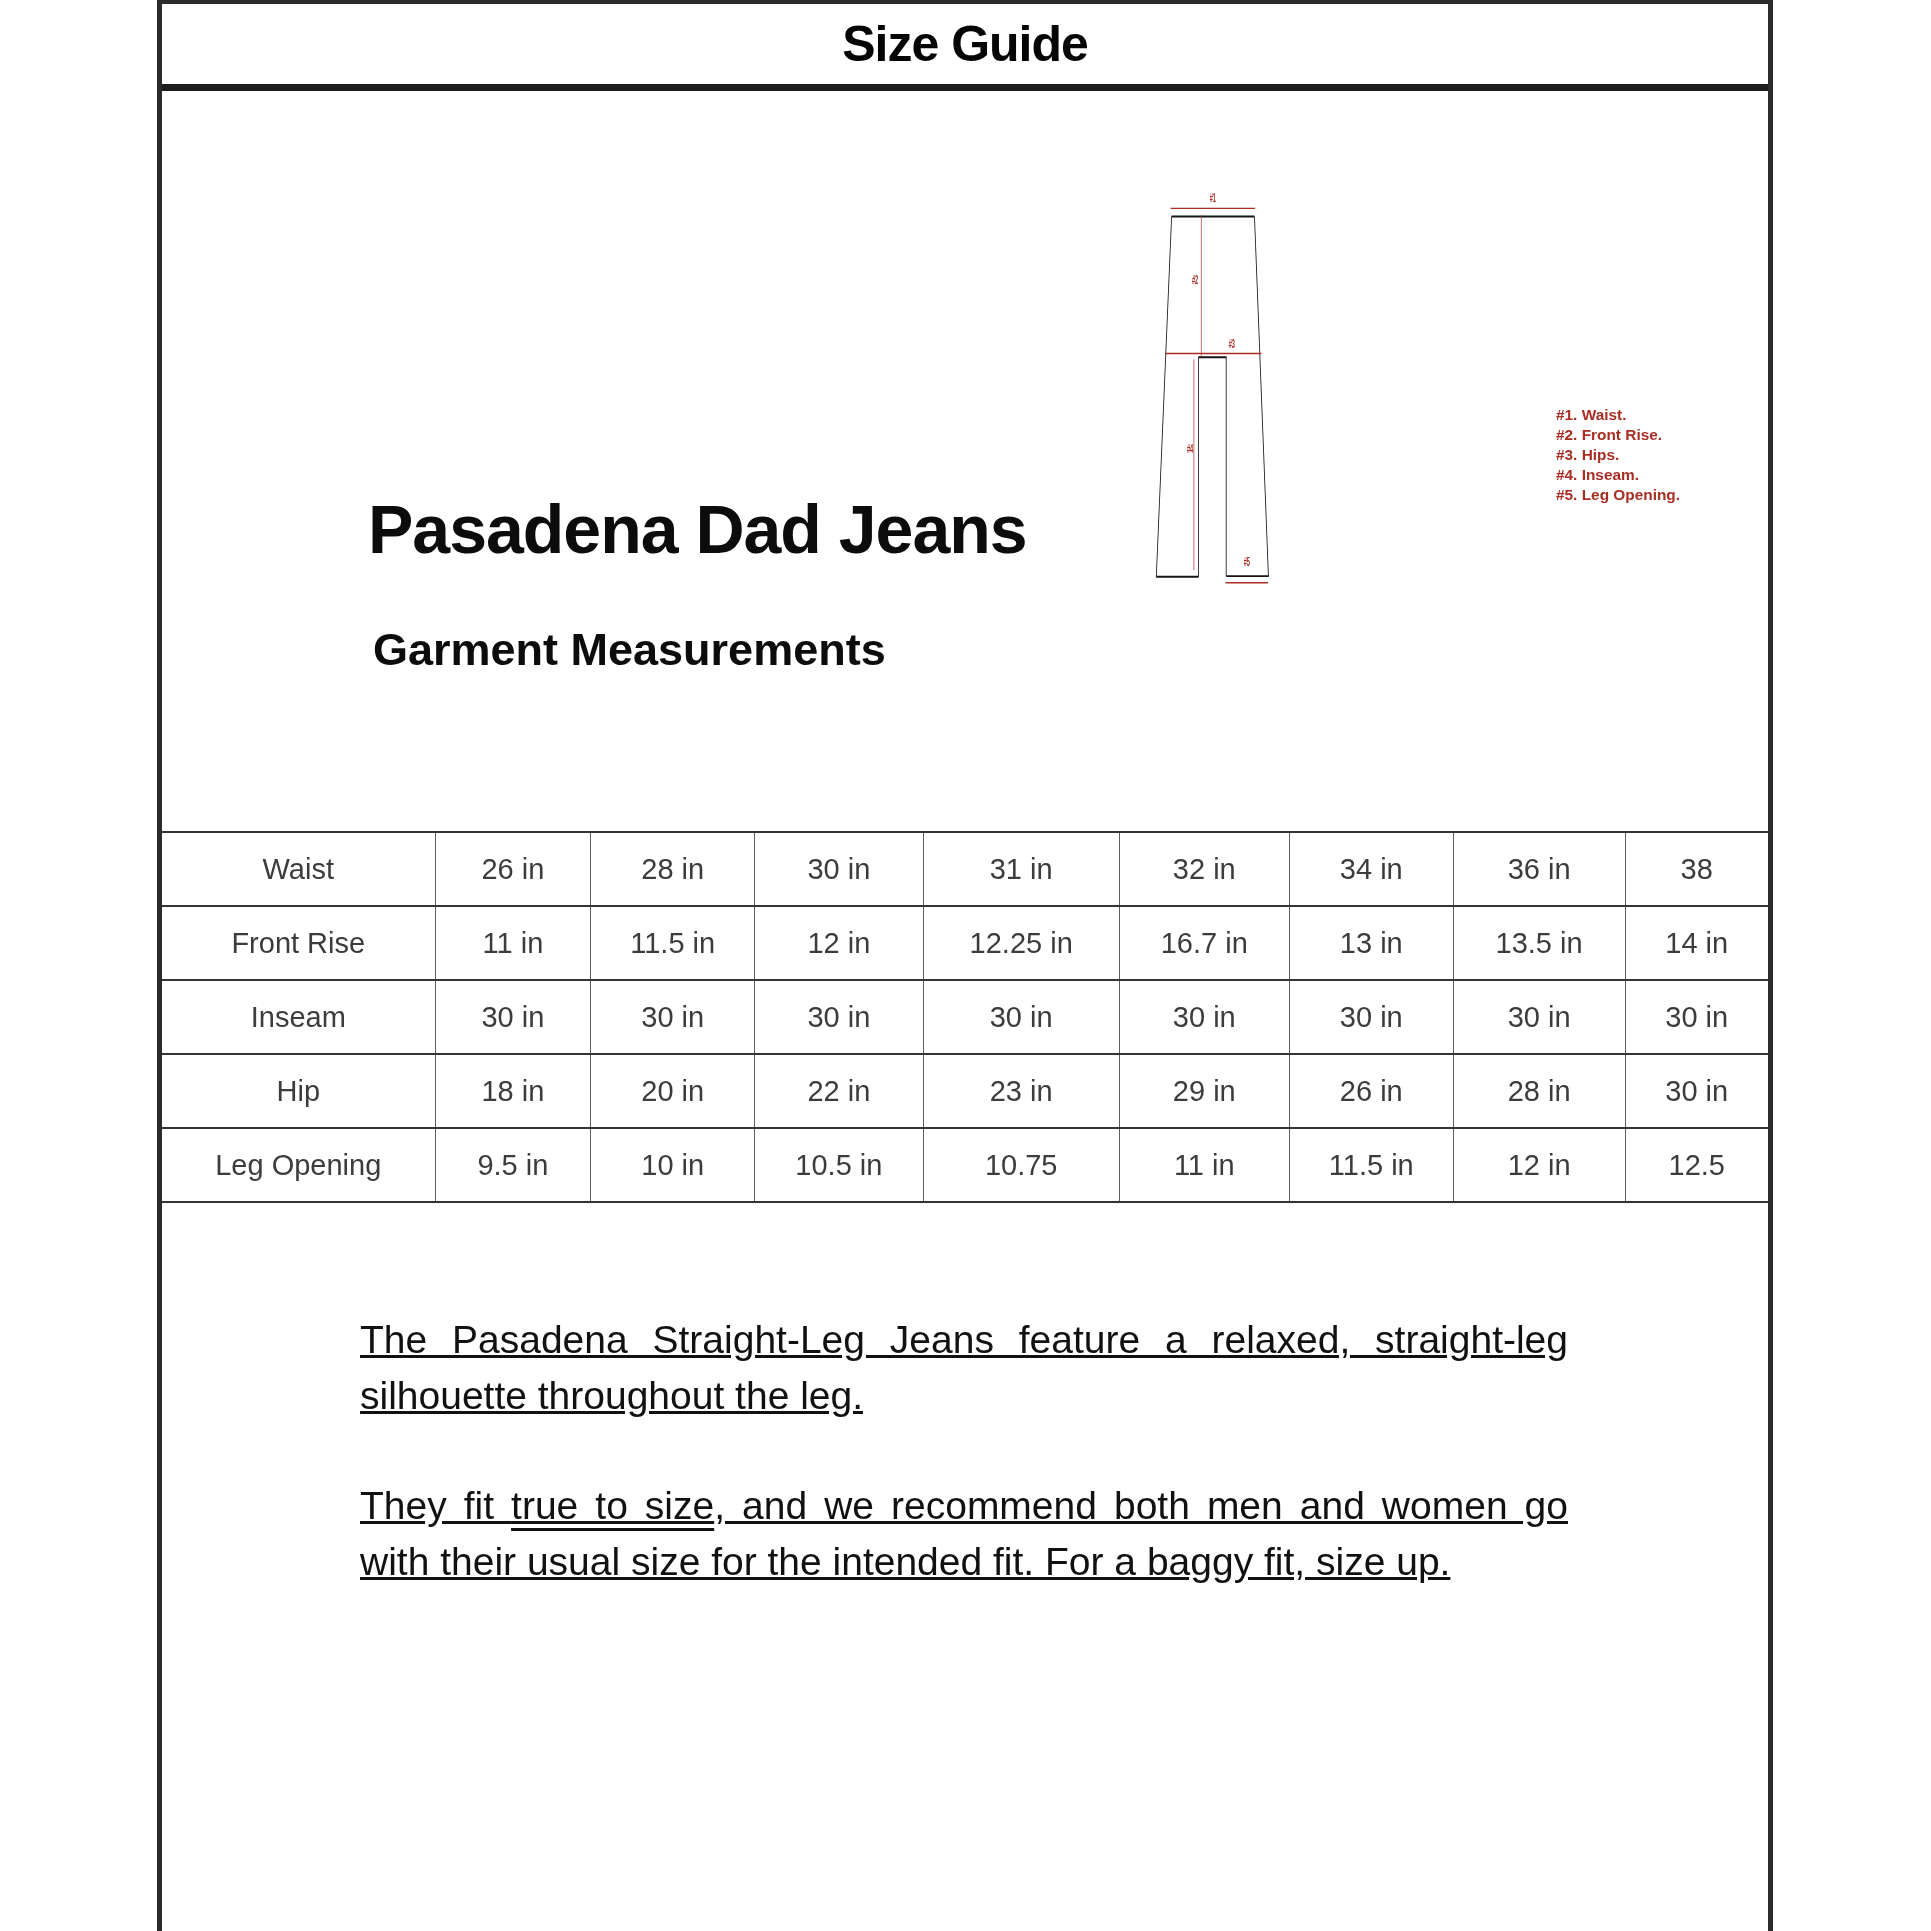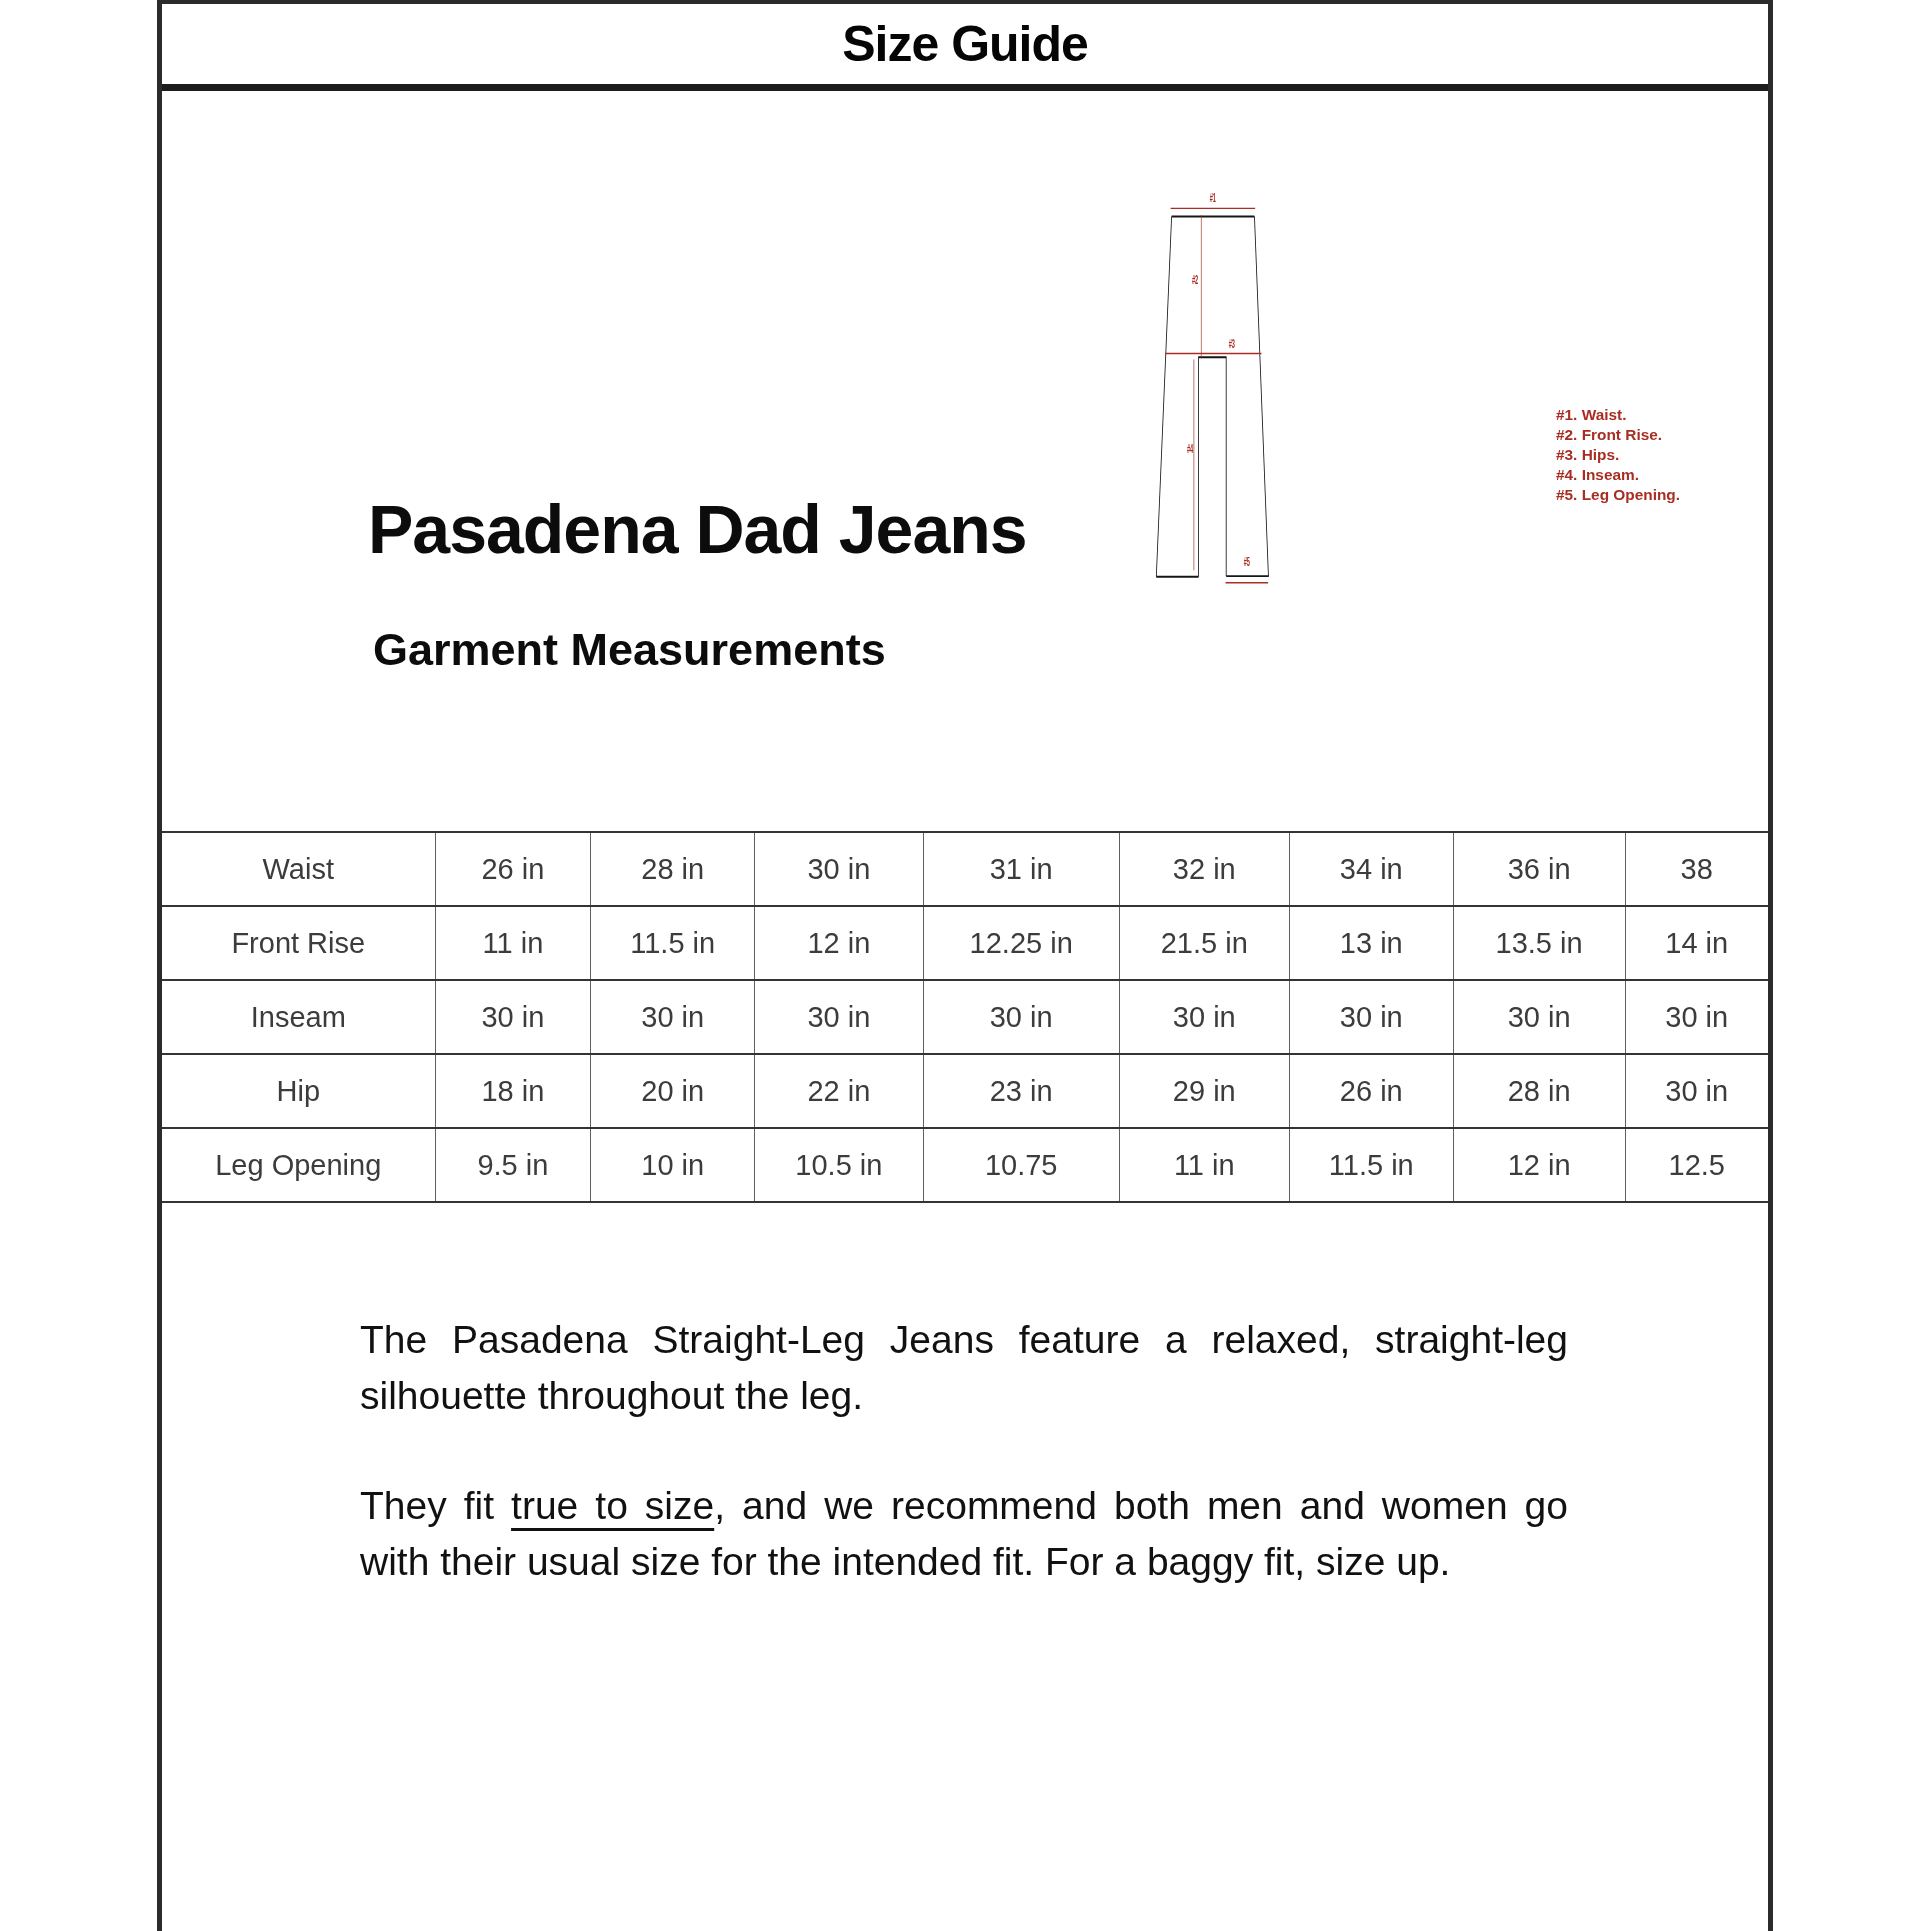--- a/index.html
+++ b/index.html
@@ -41,21 +41,21 @@
     border-left:1.9px solid #5f5f5f;border-right:1.9px solid #5f5f5f;
     border-top:2.9px solid #343434;border-bottom:2.9px solid #343434;
     white-space:nowrap;overflow:hidden;
   }
   .size-table td:first-child{border-left:none;}
   .size-table td:last-child{border-right:none;}
   .description{
     position:absolute;left:198px;top:1308px;width:1216px;
     font-size:39px;line-height:56px;color:#111;font-weight:400;
   }
-  .description .para{margin:0 8px 54px 0;}
+  .description .para{margin:0 8px 54px 0;text-decoration:underline;}
   .jline{text-align:justify;text-align-last:justify;}
   .lline{text-align:left;}
   .u-phrase{text-decoration:underline;text-decoration-thickness:2.9px;text-underline-offset:8.7px;}
 </style>
 </head>
 <body>
 
 <div class="page">
 
   <div class="titlebar">
@@ -121,21 +121,21 @@
           <td>34 in</td>
           <td>36 in</td>
           <td>38</td>
         </tr>
         <tr>
           <td>Front Rise</td>
           <td>11 in</td>
           <td>11.5 in</td>
           <td>12 in</td>
           <td>12.25 in</td>
-          <td>21.5 in</td>
+          <td>16.7 in</td>
           <td>13 in</td>
           <td>13.5 in</td>
           <td>14 in</td>
         </tr>
         <tr>
           <td>Inseam</td>
           <td>30 in</td>
           <td>30 in</td>
           <td>30 in</td>
           <td>30 in</td>

